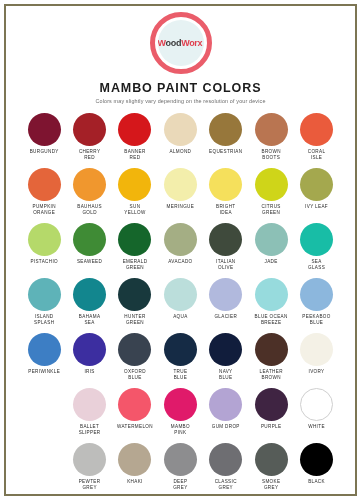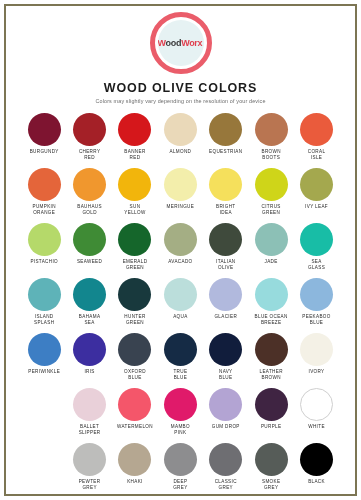--- a/index.html
+++ b/index.html
@@ -174,21 +174,21 @@
             <i style="background: rgb(242, 163, 60);"></i>
             <i style="background: rgb(58, 160, 216);"></i>
             <i style="background: rgb(76, 176, 80);"></i>
             <i style="background: rgb(155, 89, 182);"></i>
             <span class="logo-sub">DESIGNS</span>
           </div>
         </div>
       </div>
     </div>
 
-    <div class="title">WOOD OLIVE COLORS</div>
+    <div class="title">MAMBO PAINT COLORS</div>
     <div class="subtitle">Colors may slightly vary depending on the resolution of your device</div>
 
     <div class="grid">
         <div class="row">
           <div class="cell">
             <div class="swatch" style="background: rgb(126, 20, 48);"></div>
             <div class="cell-label">BURGUNDY</div>
           </div>
           <div class="cell">
             <div class="swatch" style="background: rgb(164, 32, 39);"></div>

